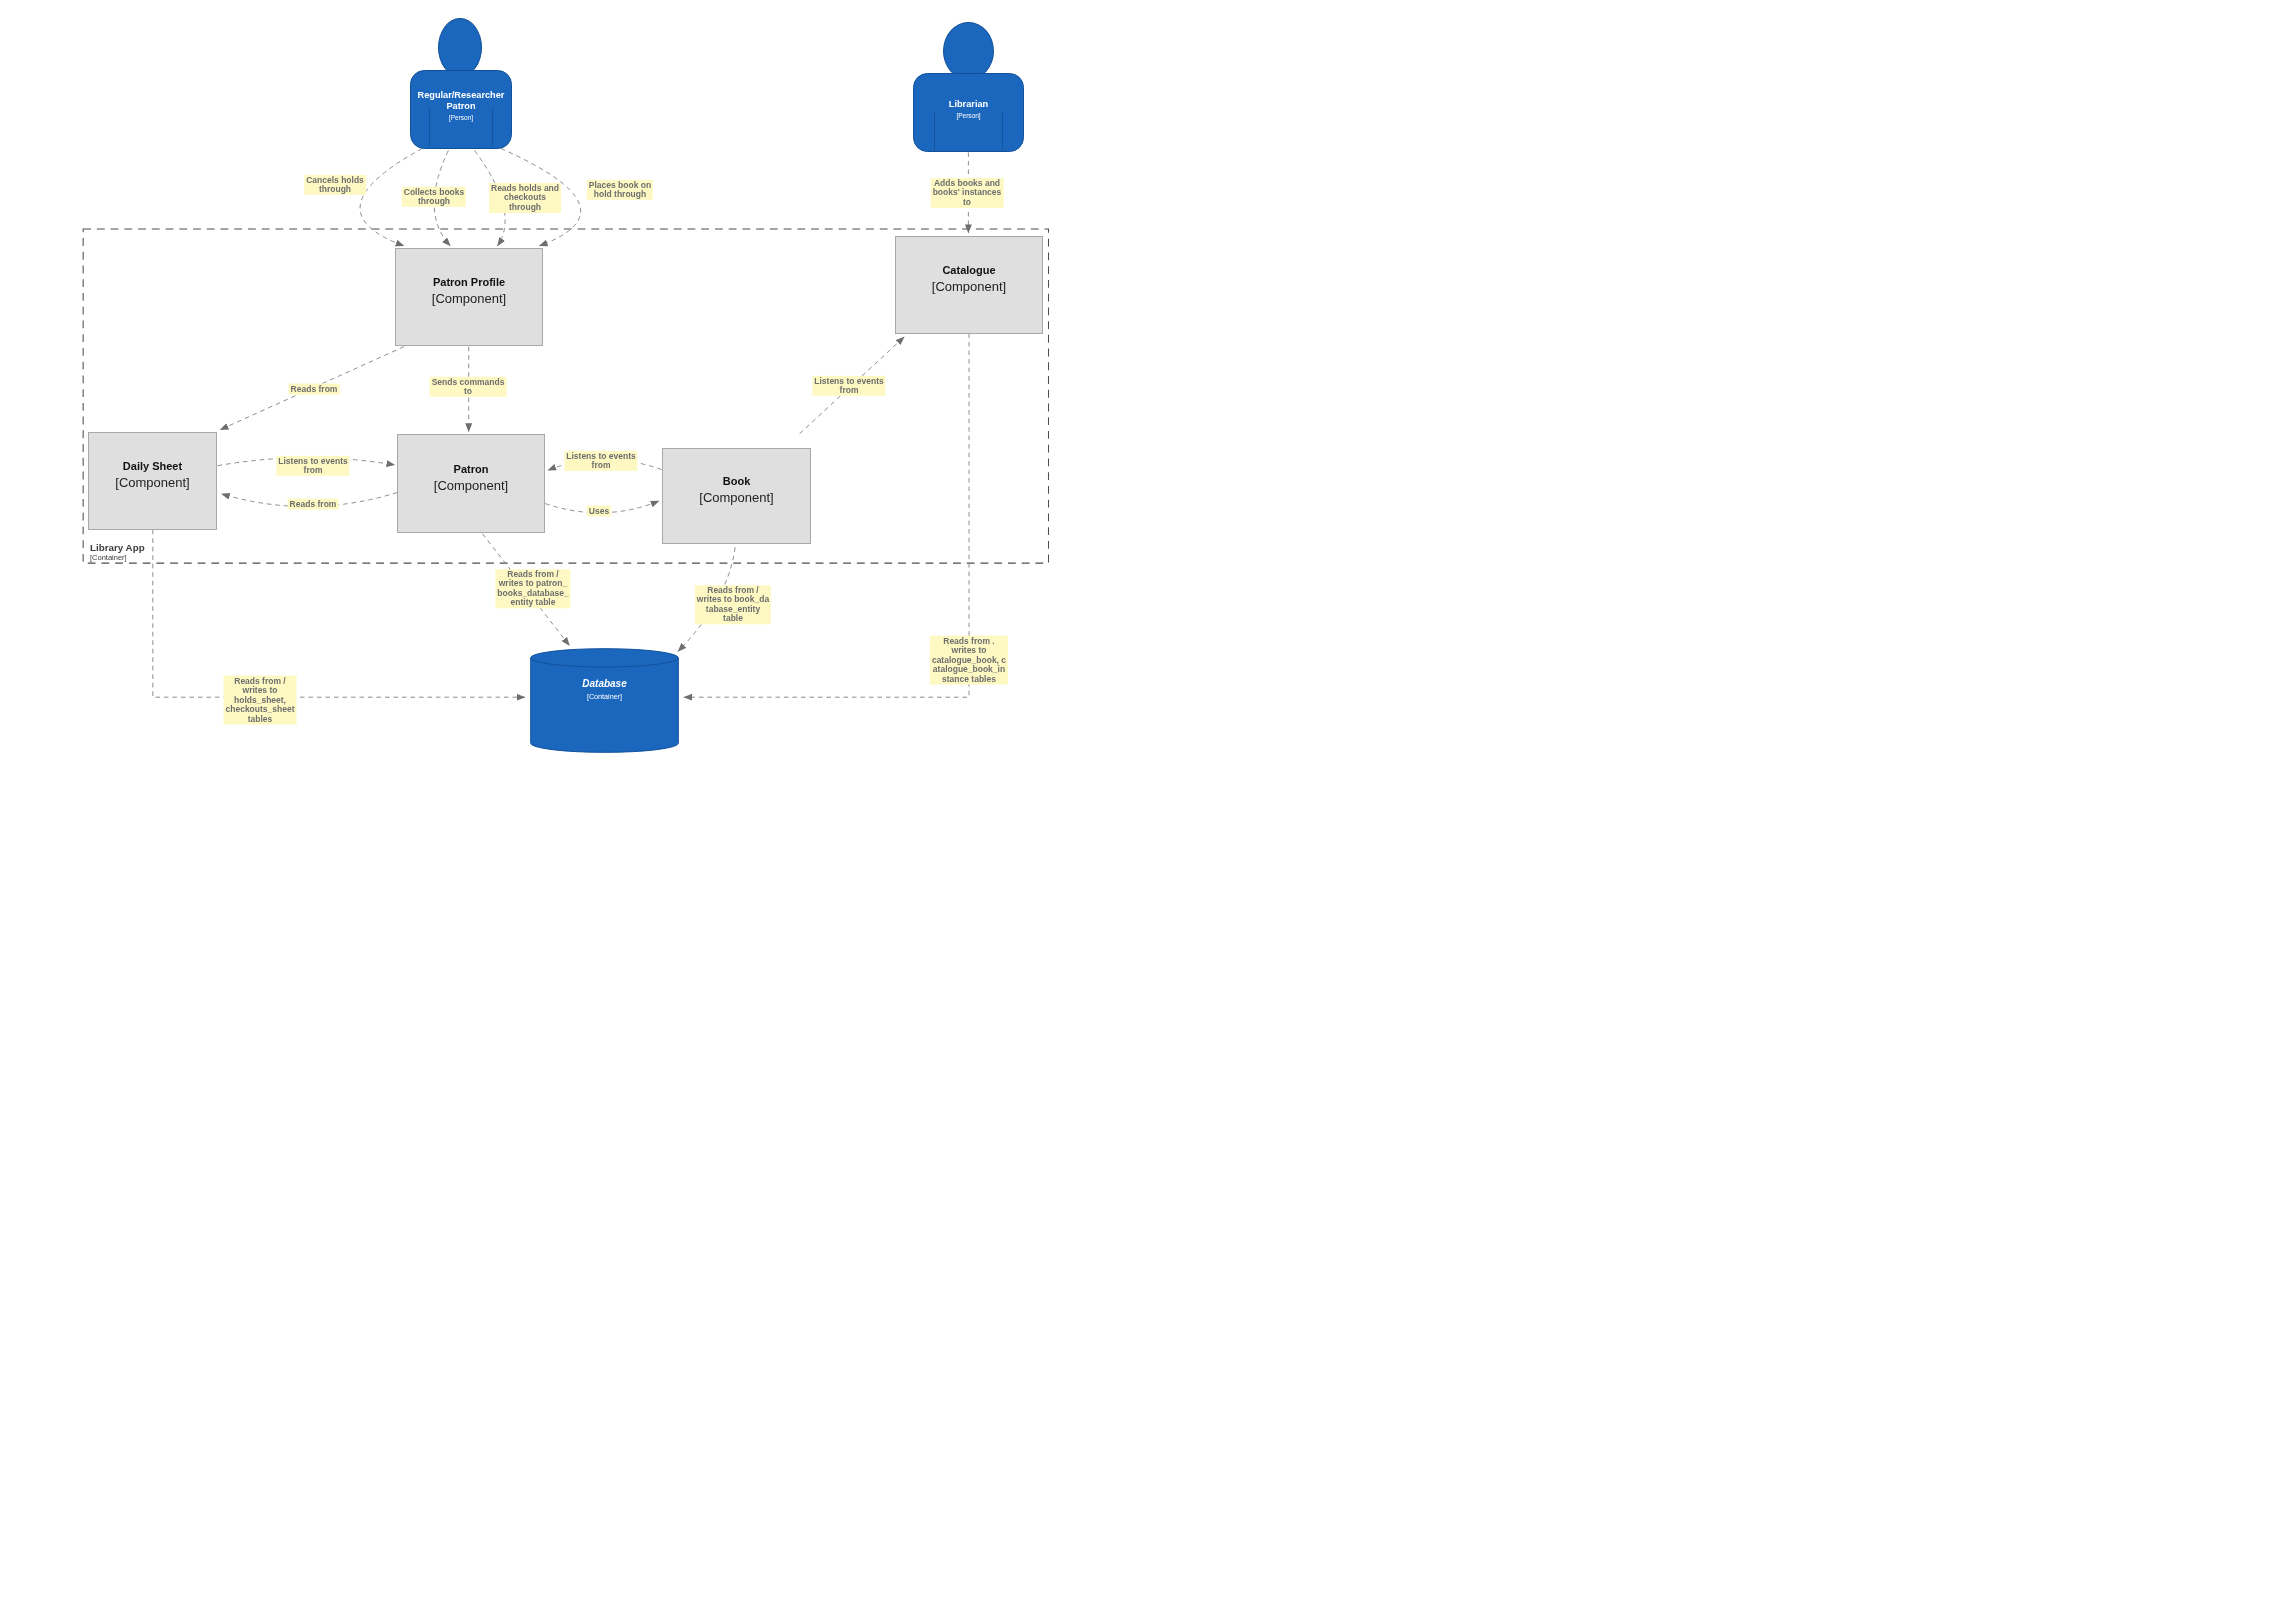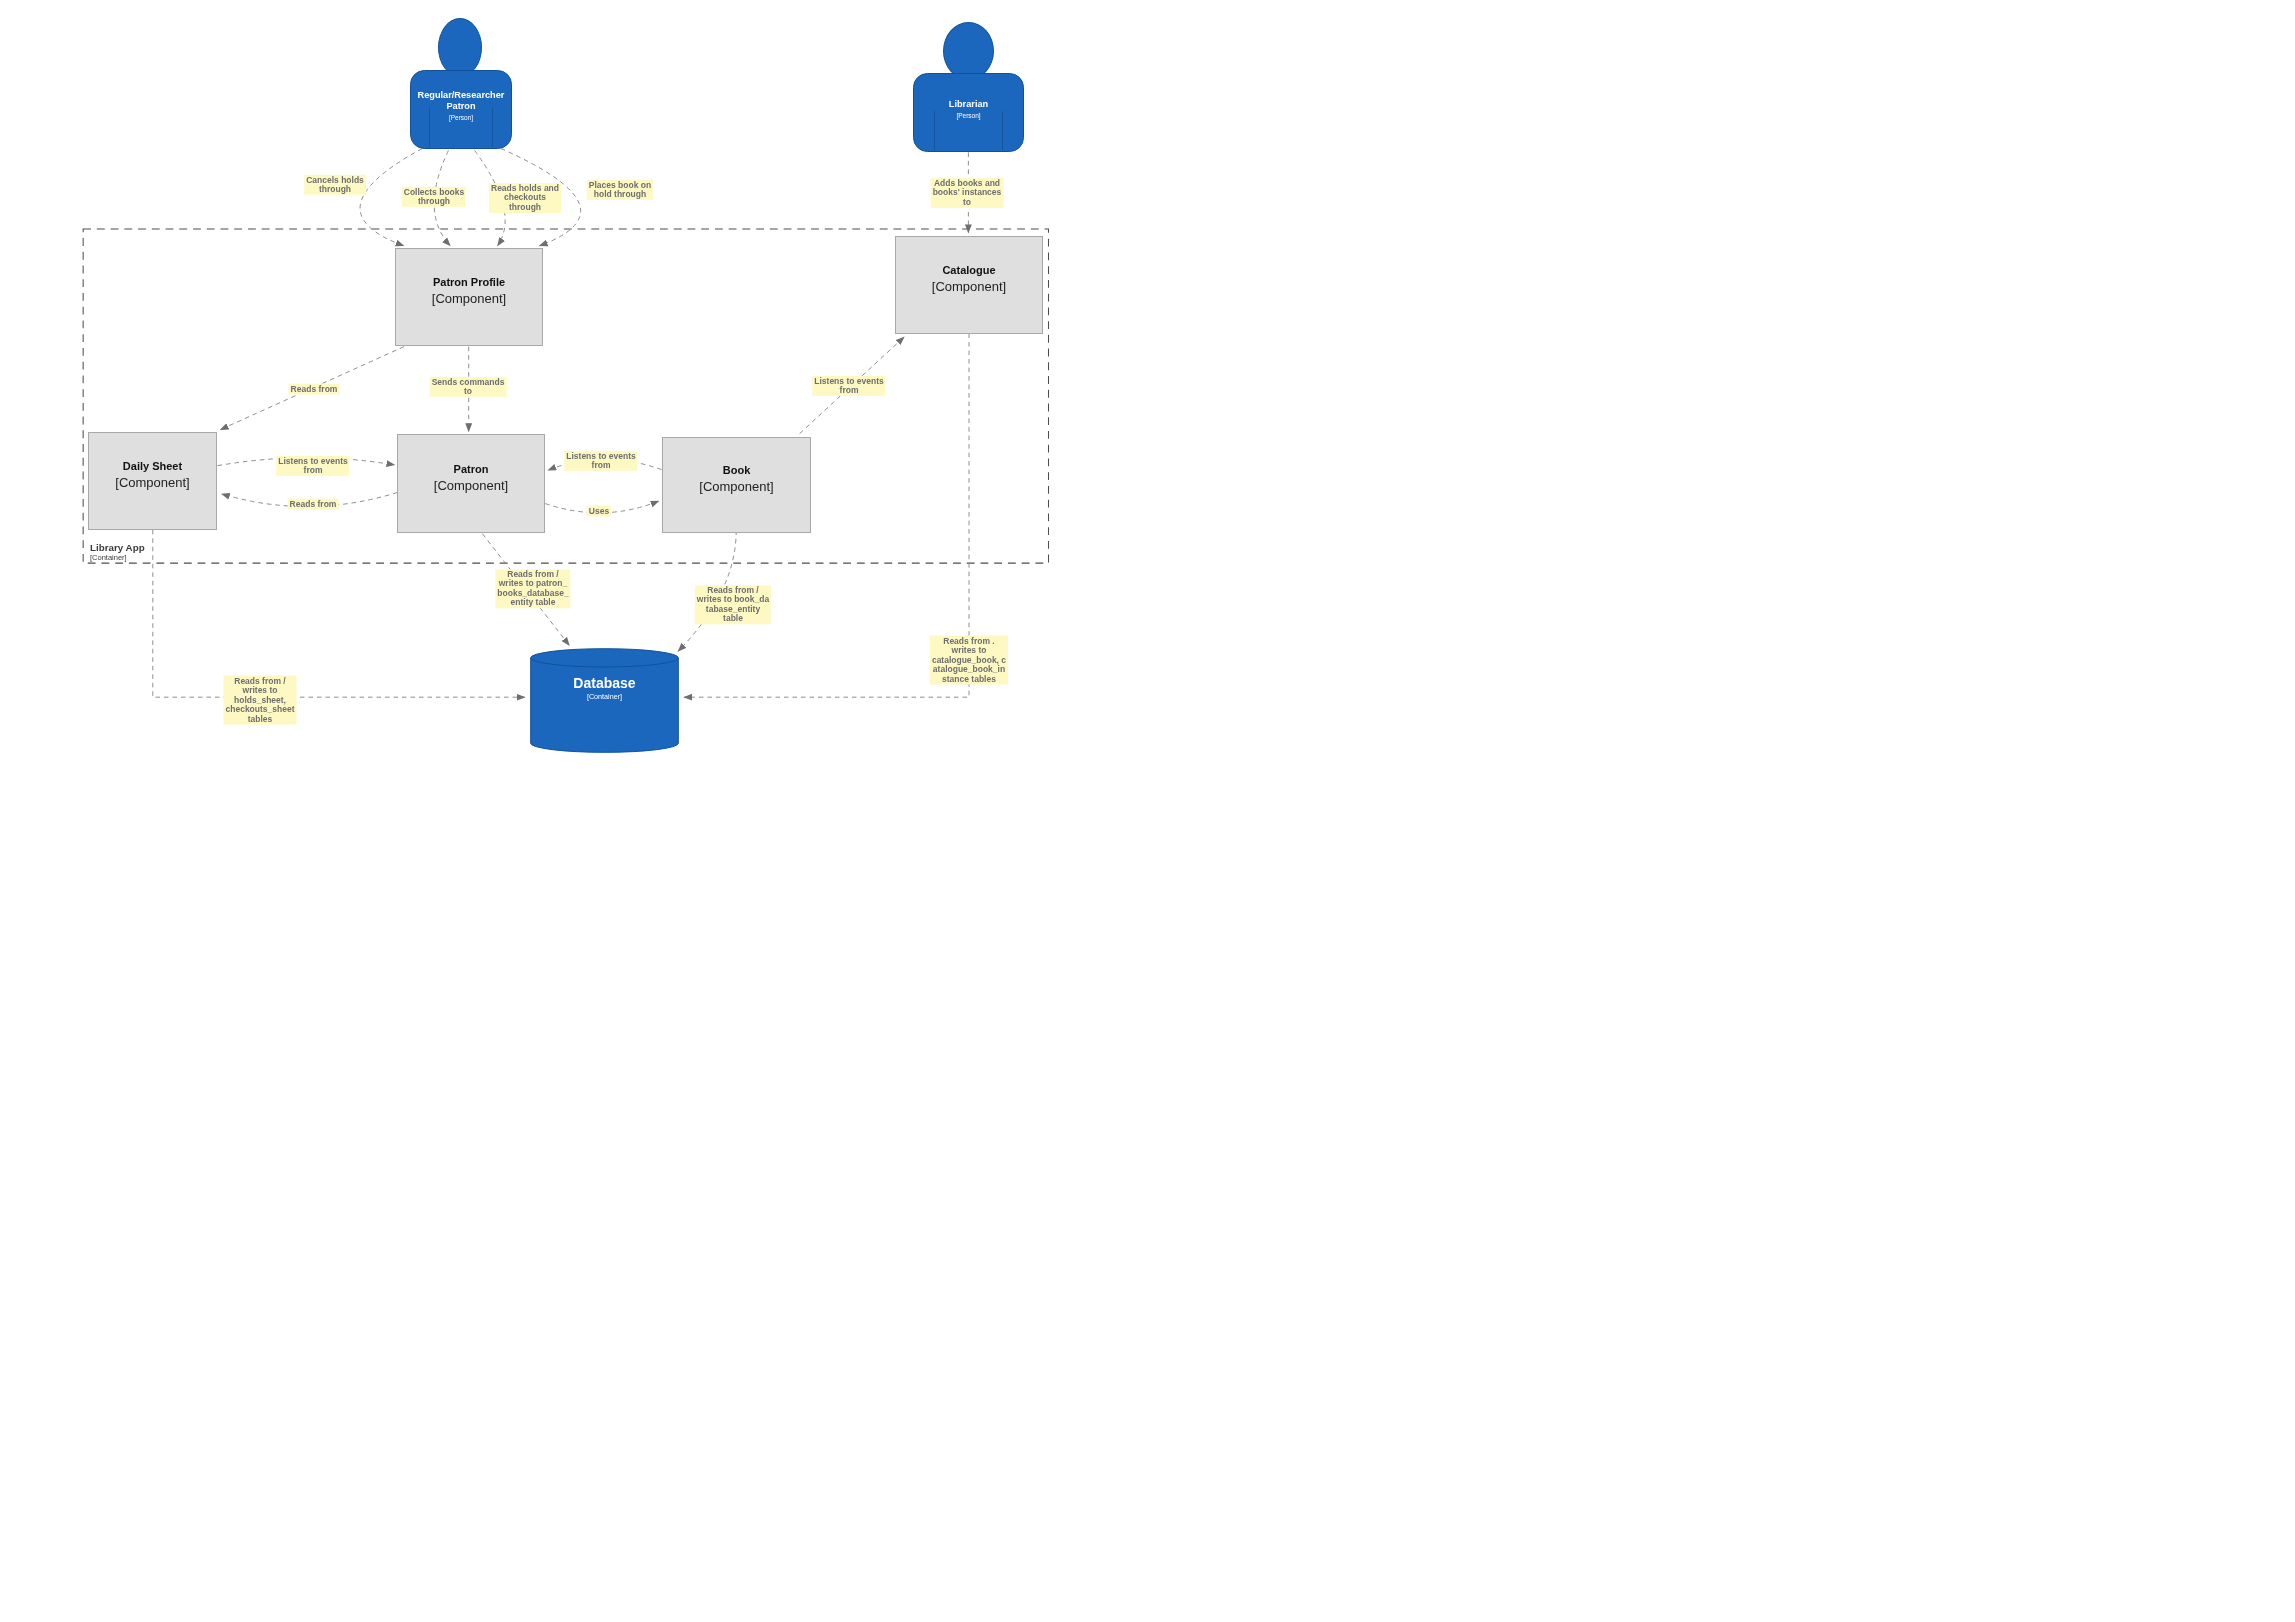--- a/index.html
+++ b/index.html
@@ -21,21 +21,21 @@
   .p-body{position:absolute;background:#1B67BE;border:1px solid #11519B;border-radius:14.4px;box-sizing:border-box;
           display:flex;flex-direction:column;align-items:center;justify-content:center;text-align:center;padding:0 3.3px;}
   .p-body .ptext{transform:translateY(-3.9px);}
   .p-title{font-size:9.2px;font-weight:bold;color:#fff;line-height:11px;}
   .p-sub{font-size:6.5px;color:#fff;margin-top:2px;}
   .arm{position:absolute;top:48%;bottom:1.3px;width:0;border-left:1px solid rgba(0,0,0,0.18);}
 
   
   .db{position:absolute;}
   .db .dbtext{position:absolute;left:0;right:0;top:29px;text-align:center;}
-  .db .dbtitle{font-size:14px;font-weight:bold;color:#fff;line-height:13px;}
+  .db .dbtitle{font-size:10px;font-weight:bold;color:#fff;line-height:13px;font-style:italic;}
   .db .dbsub{font-size:7.2px;color:#fff;margin-top:2px;}
 
   
   .blabel{position:absolute;color:#3b3b3b;}
   .blabel .bt{font-size:9.8px;font-weight:bold;line-height:11px;}
   .blabel .bs{font-size:7.5px;line-height:9.2px;}
 
   
   .elabel{position:absolute;transform:translate(-50%,-50%);
           color:#6E6E6E;font-size:8.5px;font-weight:bold;line-height:9.5px;
@@ -133,21 +133,21 @@
     </div>
   </div>
 
   <div class="comp" style="left:397px;top:434px;width:148px;height:99px;">
     <div class="ctext">
       <div class="ctitle">Patron</div>
       <div class="csub">[Component]</div>
     </div>
   </div>
 
-  <div class="comp" style="left:662px;top:437px;width:149px;height:96px;">
+  <div class="comp" style="left:662px;top:448px;width:149px;height:96px;">
     <div class="ctext">
       <div class="ctitle">Book</div>
       <div class="csub">[Component]</div>
     </div>
   </div>
 
   <div class="db" style="left:530px;top:648px;width:149px;height:105px;">
     <svg width="149" height="105" viewBox="0 0 227 160">
       <path d="M1,15 L1,145 A112.5,14 0 0 0 226,145 L226,15" fill="#1B67BE" stroke="#11519B" stroke-width="1.5"></path>
       <ellipse cx="113.5" cy="15" rx="112.5" ry="14" fill="#1B67BE" stroke="#11519B" stroke-width="1.5"></ellipse>

